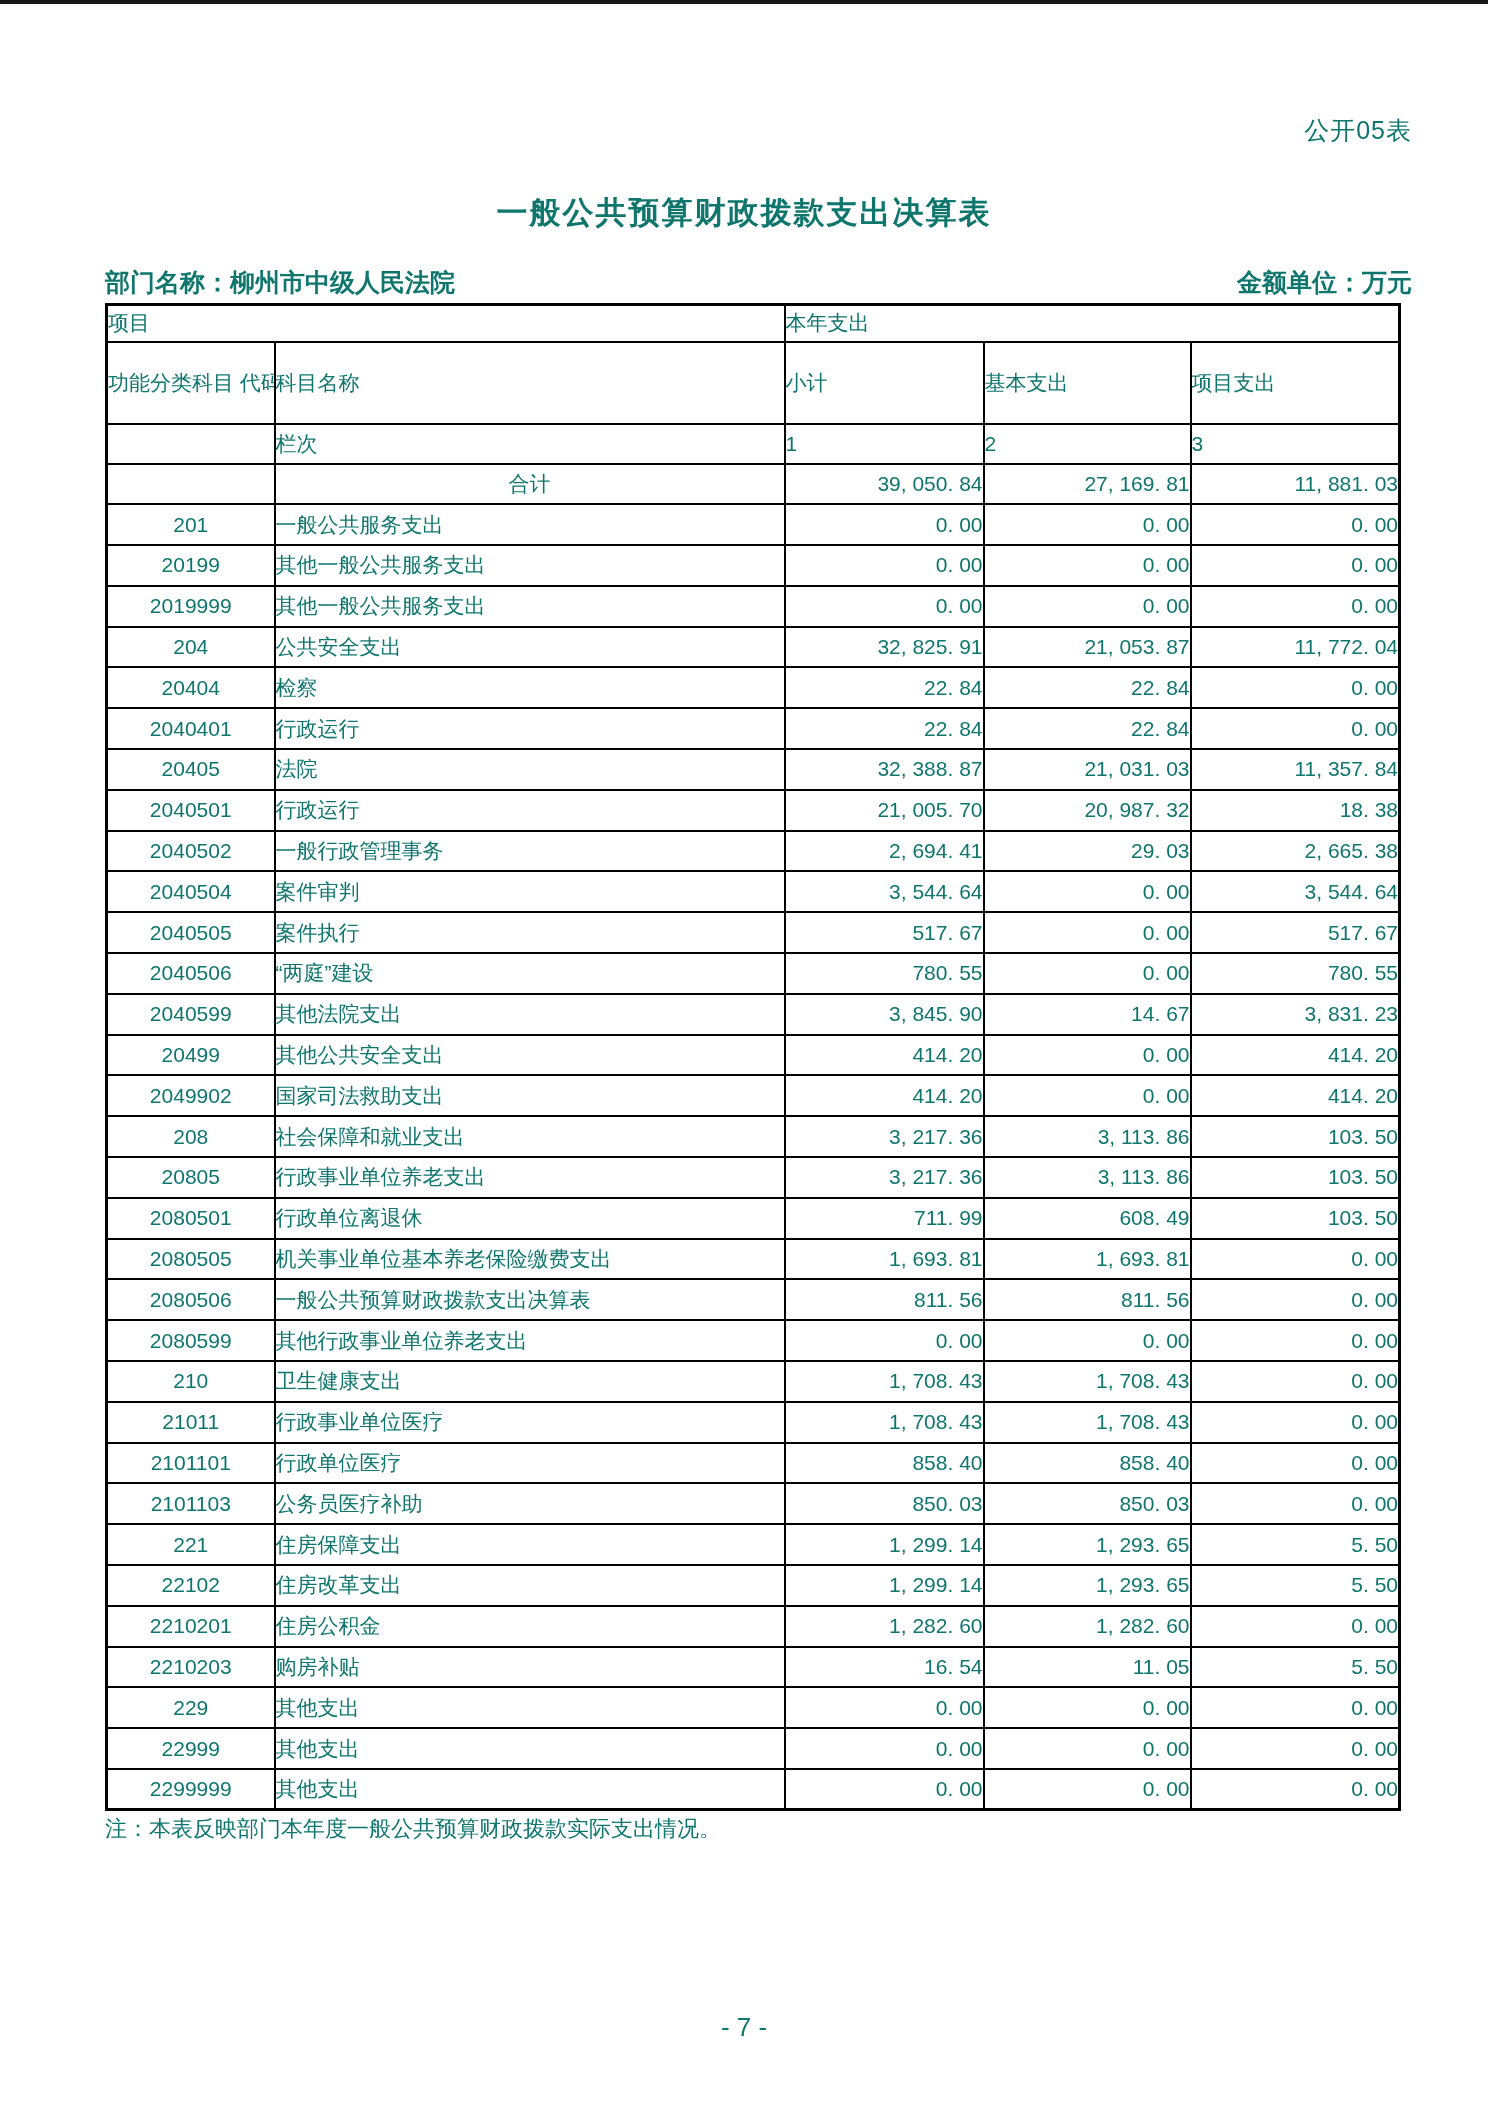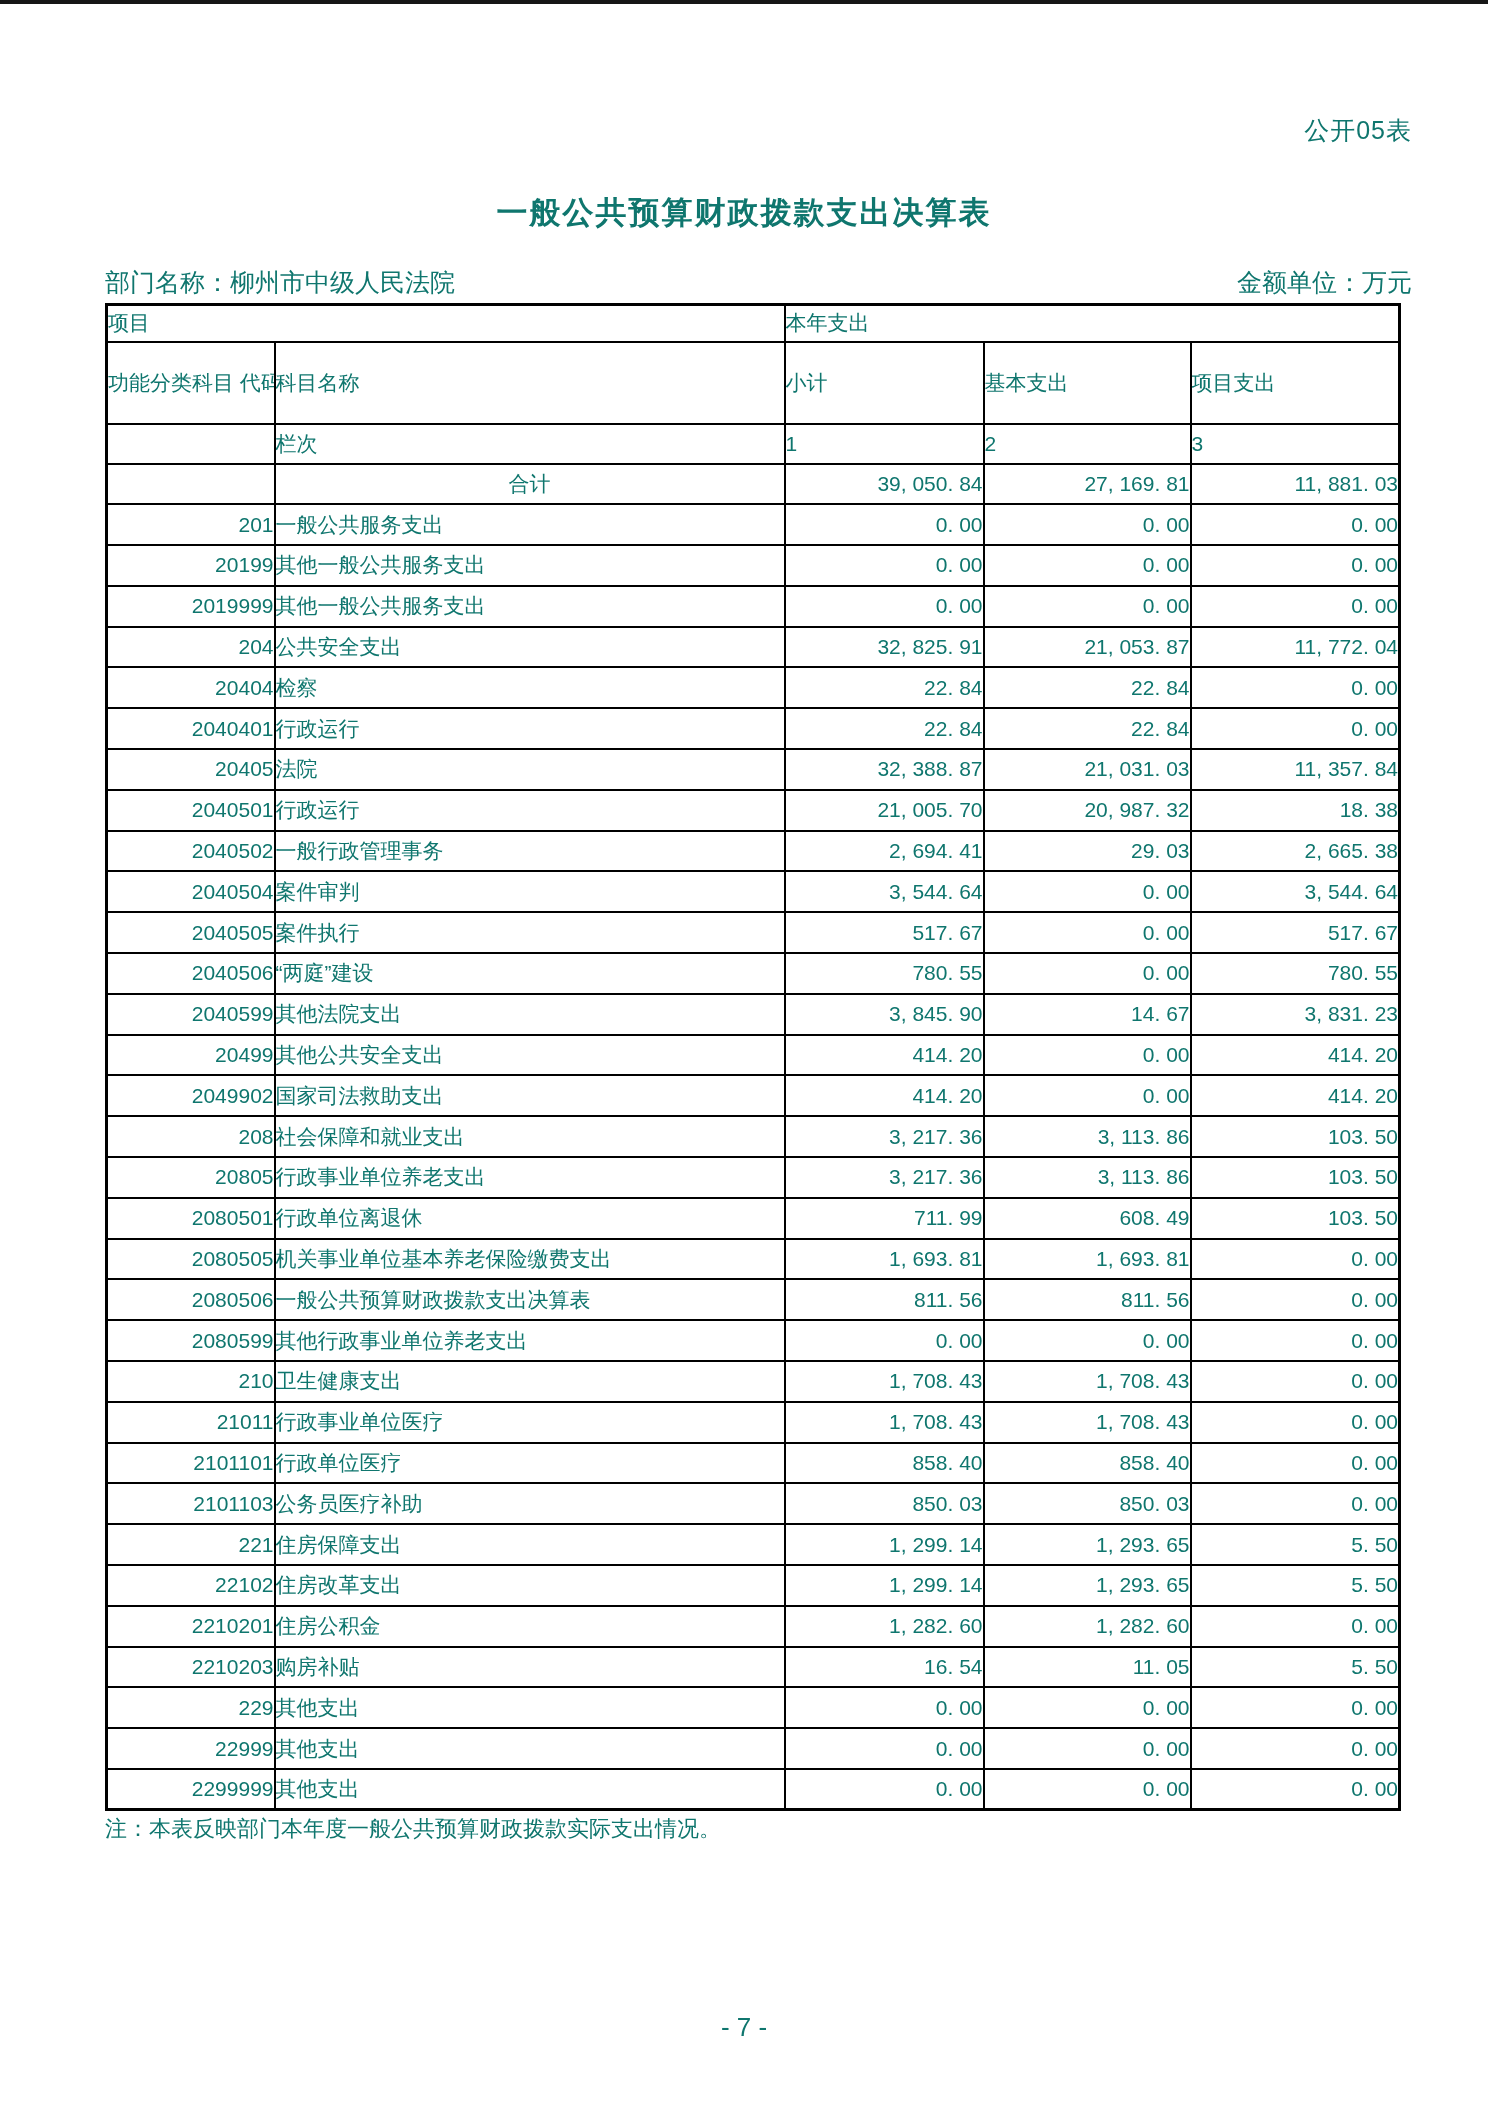--- a/index.html
+++ b/index.html
@@ -19,20 +19,21 @@
     text-align:right; font-size:25px; letter-spacing:1px;
   }
   .title {
     position:absolute; top:192px; left:0; width:100%;
     text-align:center; font-size:31px; font-weight:bold; letter-spacing:2px;
   }
   .meta-row {
     position:absolute; top:266px; left:105px; width:1307px;
     display:flex; justify-content:space-between;
     font-size:25px;
+    font-weight:bold;
   }
 
   table.budget {
     position:absolute; top:303px; left:105px;
     width:1293px;
     border-collapse:collapse;
     table-layout:fixed;
     font-size:21px;
   }
   table.budget th, table.budget td {
@@ -44,21 +45,21 @@
     white-space:nowrap;
   }
   table.budget { border:3px solid #000; }
   thead tr.h1 { height:37px; }
   thead tr.h2 { height:82px; }
   thead tr.h3 { height:40px;padding-left:16px; }
   thead th { text-align:left; }
   th.code-head { white-space:pre-line; line-height:1.4; }
 
   tbody tr { height:40.8px; }
-  td.c-code { text-align:right; }
+  td.c-code { text-align:center; }
   td.c-name { text-align:left; }
   td.c-num  { text-align:right; padding-right:5px; }
 
   .ind-code-1 { padding-left:16px; }
   .ind-code-2 { padding-left:42px; }
   .ind-code-3 { padding-left:66px; }
   .ind-name-1 { padding-left:18px; }
   .ind-name-2 { padding-left:42px; }
   .ind-name-3 { padding-left:65px; }
   tr.total-row td.c-name { text-align:center; padding-left:0; }

